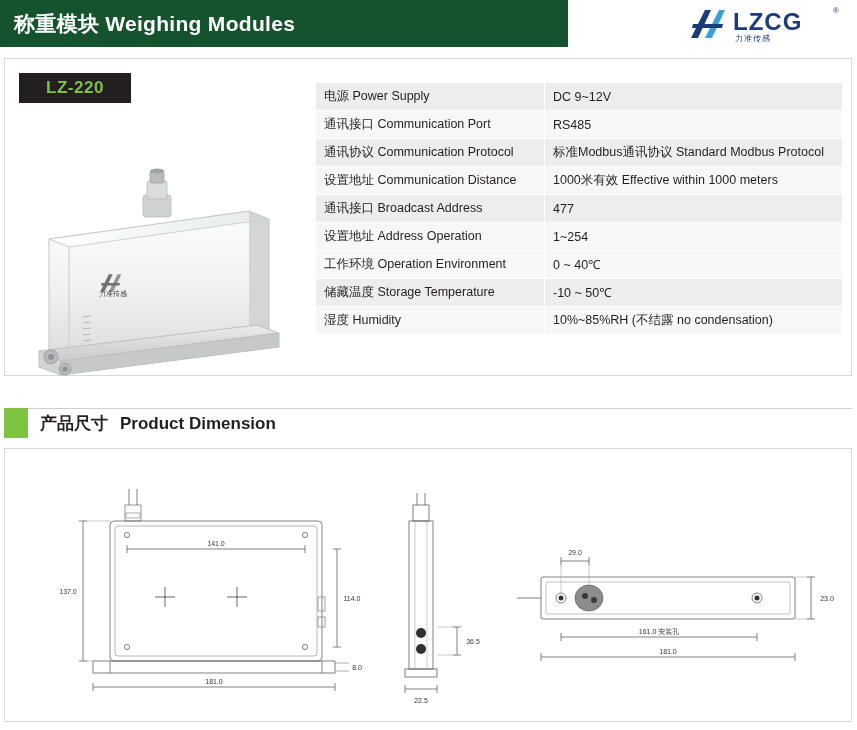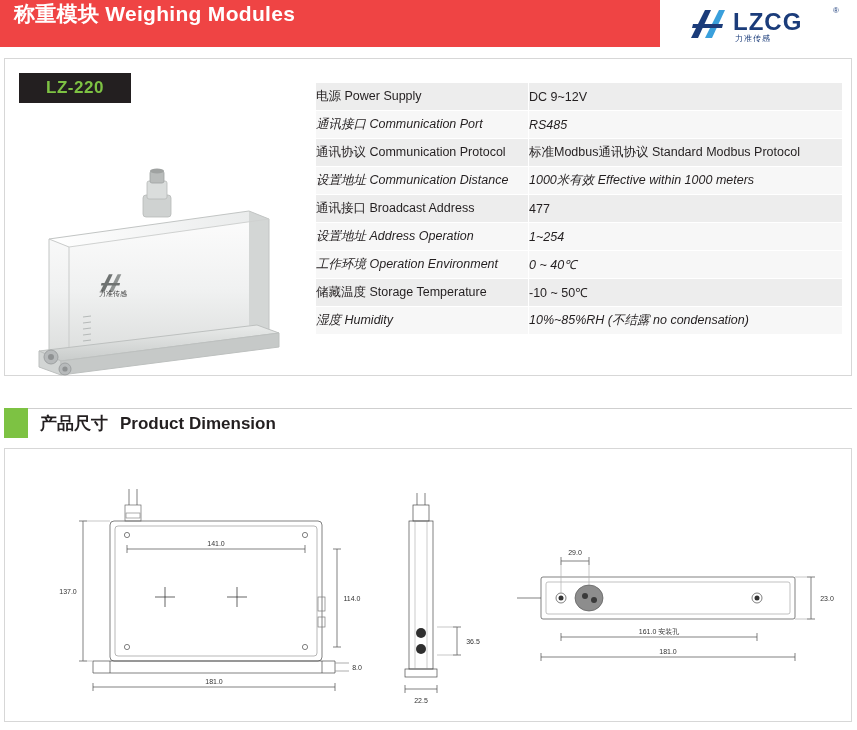--- a/index.html
+++ b/index.html
@@ -19,24 +19,25 @@
   
   .header {
     position: absolute;
     left: 0; top: 0;
     width: 857px;
     height: 53px;
   }
   .header-green {
     position: absolute;
     left: 0; top: 0;
-    width: 660px;
+    width: 568px;
     height: 47px;
-    background: #ef4444;
+    background: #14532d;
     display: flex;
+    align-items: center;
   }
   .header-title {
     color: #ffffff;
     font-size: 21px;
     font-weight: bold;
     letter-spacing: 0.3px;
     padding-left: 14px;
     white-space: nowrap;
   }
   .header-title .en { margin-left: 6px; }
@@ -121,28 +122,28 @@
   .spec-table {
     position: absolute;
     left: 310px;
     top: 23px;
     width: 528px;
     border-collapse: collapse;
     font-size: 12.5px;
   }
   .spec-table td {
     height: 27px;
-    padding: 0 0;
+    padding: 0 8px;
     border: 1px solid #ffffff;
     vertical-align: middle;
     white-space: nowrap;
   }
   .spec-table td.k { width: 212px; }
   .spec-table tr.odd td { background: #ededed; }
-  .spec-table tr.even td { background: #f7f7f7; font-style: italic; }
+  .spec-table tr.even td { background: #f7f7f7; }
 
   
   .section {
     position: absolute;
     left: 4px;
     top: 408px;
     width: 848px;
     height: 32px;
   }
   .section-bar {

